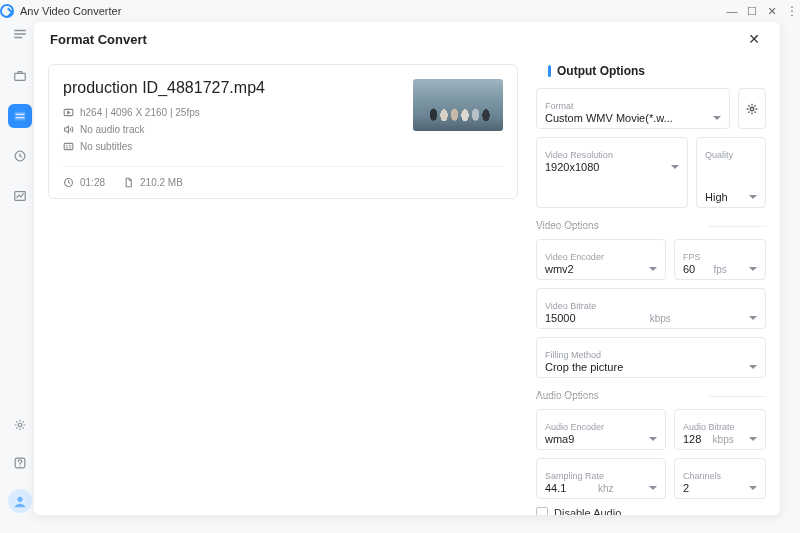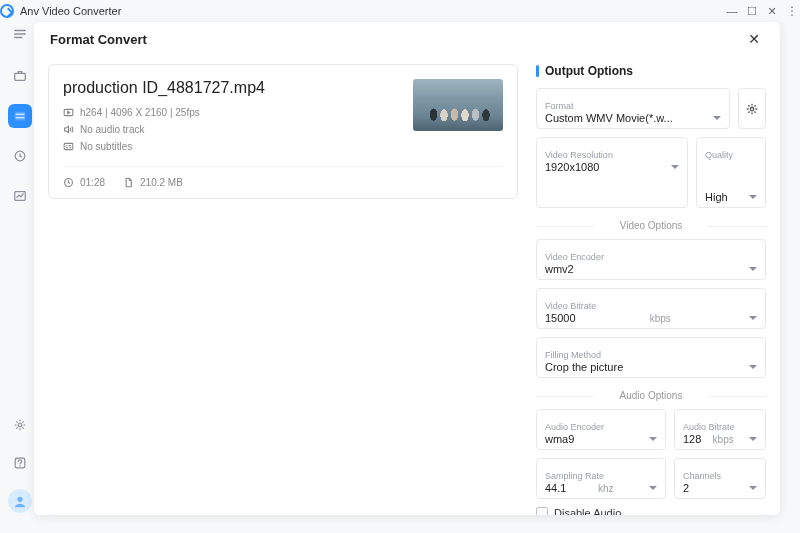--- a/index.html
+++ b/index.html
@@ -34,23 +34,23 @@
 .meta-line svg { width: 11px; height: 11px; stroke: #888; fill: none; stroke-width: 1.4; }
 .thumb { width: 90px; height: 52px; border-radius: 3px; background: linear-gradient(to bottom, #9fb4bf 0%, #7d97a5 40%, #6c8594 70%, #4f6370 100%); position: relative; overflow:hidden;}
 .thumb::before{content:"";position:absolute;left:10px;right:10px;bottom:8px;height:28px;background:
  radial-gradient(ellipse 6px 10px at 15% 70%, #2b3238 60%, transparent 62%),
  radial-gradient(ellipse 6px 10px at 30% 72%, #d9d2c8 60%, transparent 62%),
  radial-gradient(ellipse 6px 10px at 45% 70%, #c7b9a8 60%, transparent 62%),
  radial-gradient(ellipse 6px 10px at 60% 72%, #e0d9cf 60%, transparent 62%),
  radial-gradient(ellipse 6px 10px at 75% 70%, #b8c0c6 60%, transparent 62%),
  radial-gradient(ellipse 6px 10px at 90% 72%, #30373d 60%, transparent 62%);}
 .file-footer { display: flex; gap: 18px; margin-top: 14px; padding-top: 10px; border-top: 1px solid #eef0f3; }
-.section-head { display:flex; align-items:center; gap:6px; font-size:12px; font-weight:600; color:#222; margin-bottom:10px;}
+.section-head { display:flex; align-items:center; gap:6px; font-size:12px; font-weight:600; color:#222; margin-bottom:10px;margin-left:12px;}
 .section-head::before{content:""; width:3px; height:12px; background:#2e8fff; border-radius:2px;}
-.subhead { font-size: 10px; color: #999; text-align: center; position: relative; margin: 12px 0 8px;}
+.subhead { font-size: 10px; color: #999; position: relative; margin: 12px 0 8px;}
 .subhead::before,.subhead::after{content:"";position:absolute;top:50%;width:58px;height:1px;background:#eceef1;}
 .subhead::before{left:0;} .subhead::after{right:0;}
 .field { border:1px solid #e6e8ec; border-radius:4px; padding:12px 8px 4px 8px; display:flex; flex-direction:column; gap:1px; background:#fff; position:relative;}
 .field-label { font-size: 9px; color: #9aa0a8; }
 .field-value-row { display:flex; align-items:center; justify-content:space-between; }
 .field-value { font-size: 11px; color: #222; }
 .field-unit { font-size: 10px; color:#9aa0a8; margin-right:4px;}
 .caret { width:0; height:0; border-left:4px solid transparent; border-right:4px solid transparent; border-top:4px solid #8a8f99;}
 .row { display:flex; gap:8px; margin-bottom:8px;}
 .row .field { flex:1; }
@@ -223,20 +223,28 @@
         <div class="subhead">Video Options</div>
 
         <div class="row">
           <div class="field">
             <span class="field-label">Video Encoder</span>
             <div class="field-value-row">
                 <span class="field-value">wmv2</span>
                 <span class="caret"></span>
               </div>
           </div>
+          <div class="field med">
+            <span class="field-label">FPS</span>
+            <div class="field-value-row">
+                <span class="field-value">60</span>
+                <span class="field-unit">fps</span>
+                <span class="caret"></span>
+              </div>
+          </div>
         </div>
 
         <div class="row">
           <div class="field">
             <span class="field-label">Video Bitrate</span>
             <div class="field-value-row">
                 <span class="field-value">15000</span>
                 <span class="field-unit">kbps</span>
                 <span class="caret"></span>
               </div>

